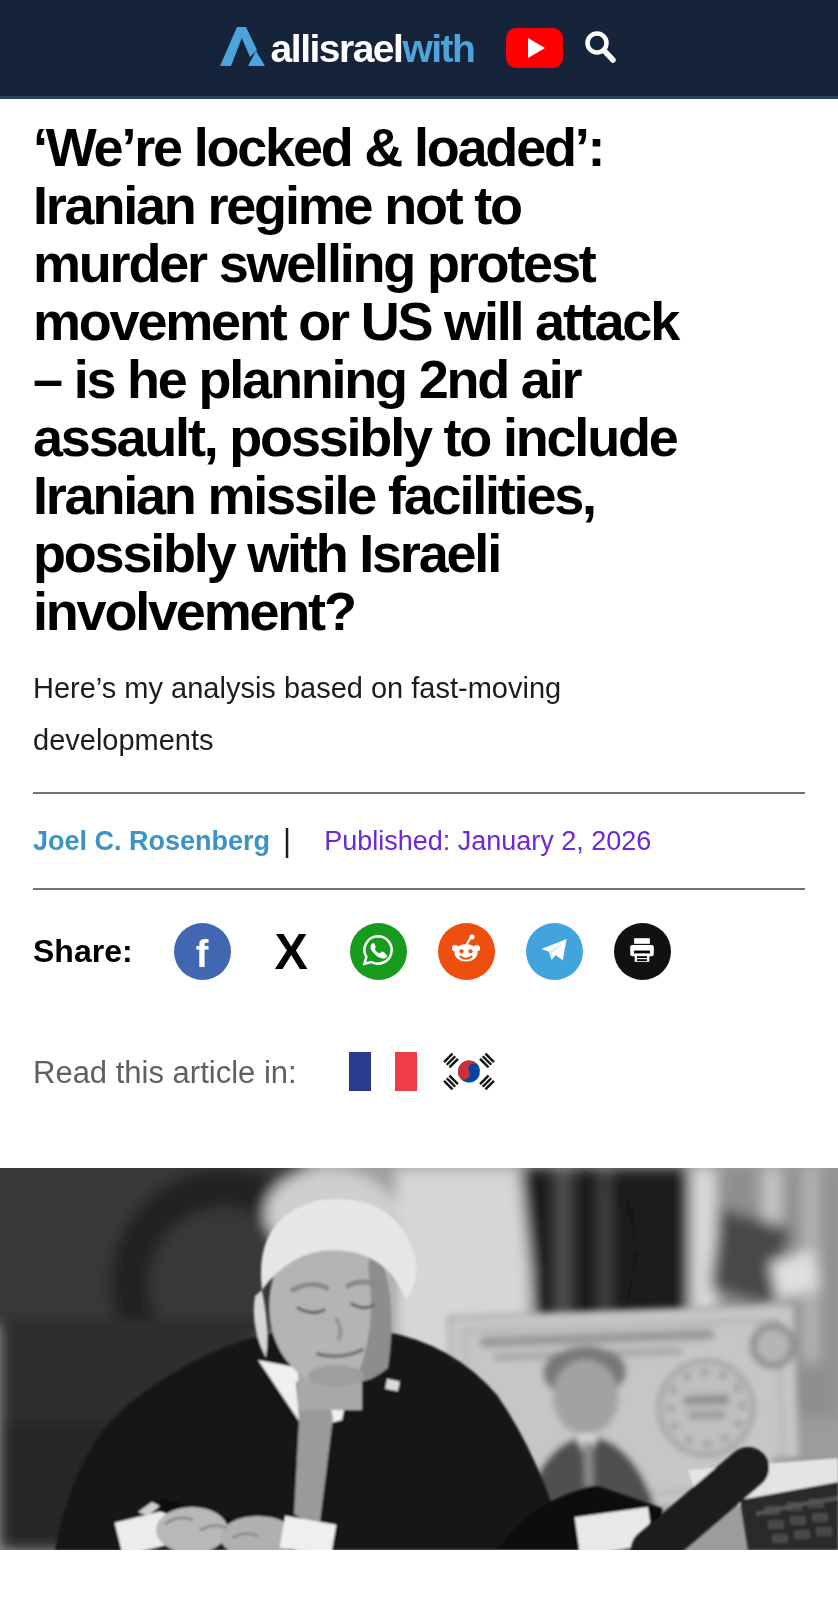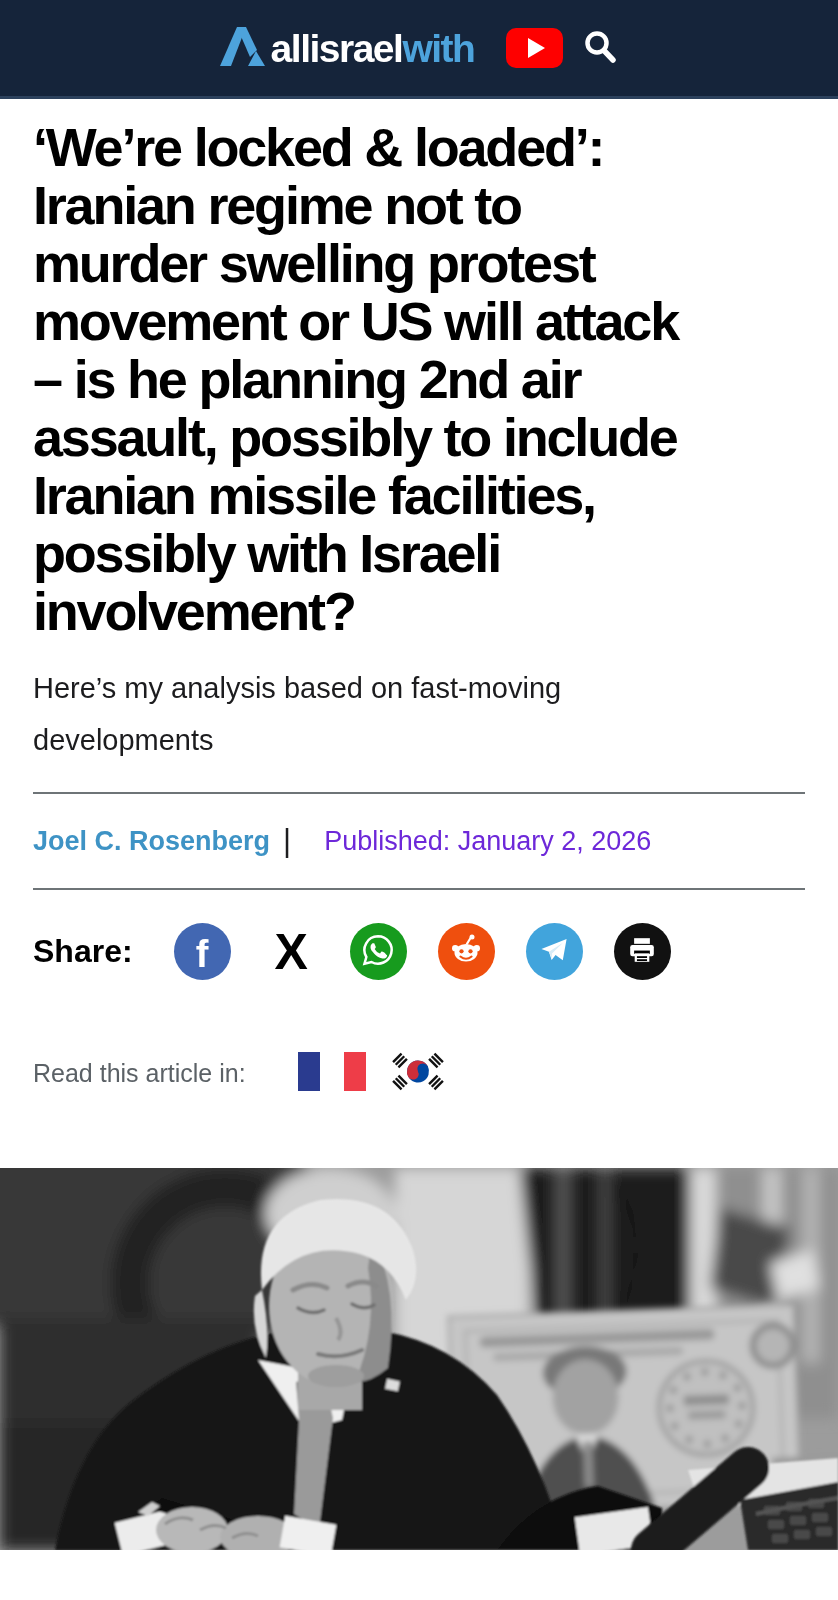--- a/index.html
+++ b/index.html
@@ -40,21 +40,21 @@
     display:flex; align-items:center; justify-content:center; }
   .fb { background:var(--c-facebook,#4267b2); }
   .fb-glyph { color:#fff; font-size:38px; font-weight:700; margin-top:6px; }
   .xbtn { background:transparent; }
   .x-glyph { color:#000; font-size:50px; font-weight:700; letter-spacing:-2px; }
   .wa { background:var(--c-whatsapp,#179b1e); }
   .rd { background:var(--c-reddit,#ef4f0e); }
   .tg { background:var(--c-telegram,#41a4dc); }
   .pr { background:var(--c-print-bg,#111); }
   .lang-row { display:flex; align-items:center; margin-top:72px; }
-  .lang-label { font-size:25px; color:#5b6166; }
+  .lang-label { font-size:31px; color:#5b6166; }
   .flag-btn { background:none; border:none; padding:0; cursor:pointer; display:flex; }
   .flag-fr { margin-left:52px; }
   .flag-kr { margin-left:26px; }
   
   .photo-wrap { margin-top:74px; margin-left:-33px; width:838px; height:382px; }
   .photo-wrap svg { display:block; }
 </style>
 </head>
 <body>
 

